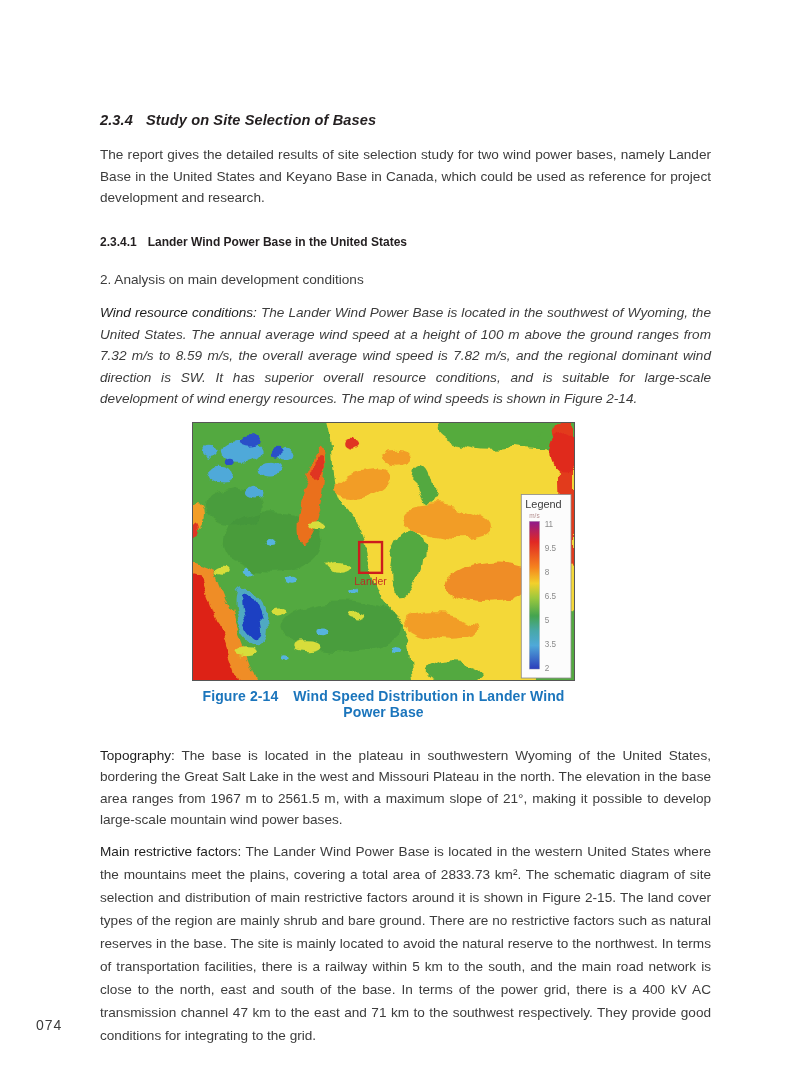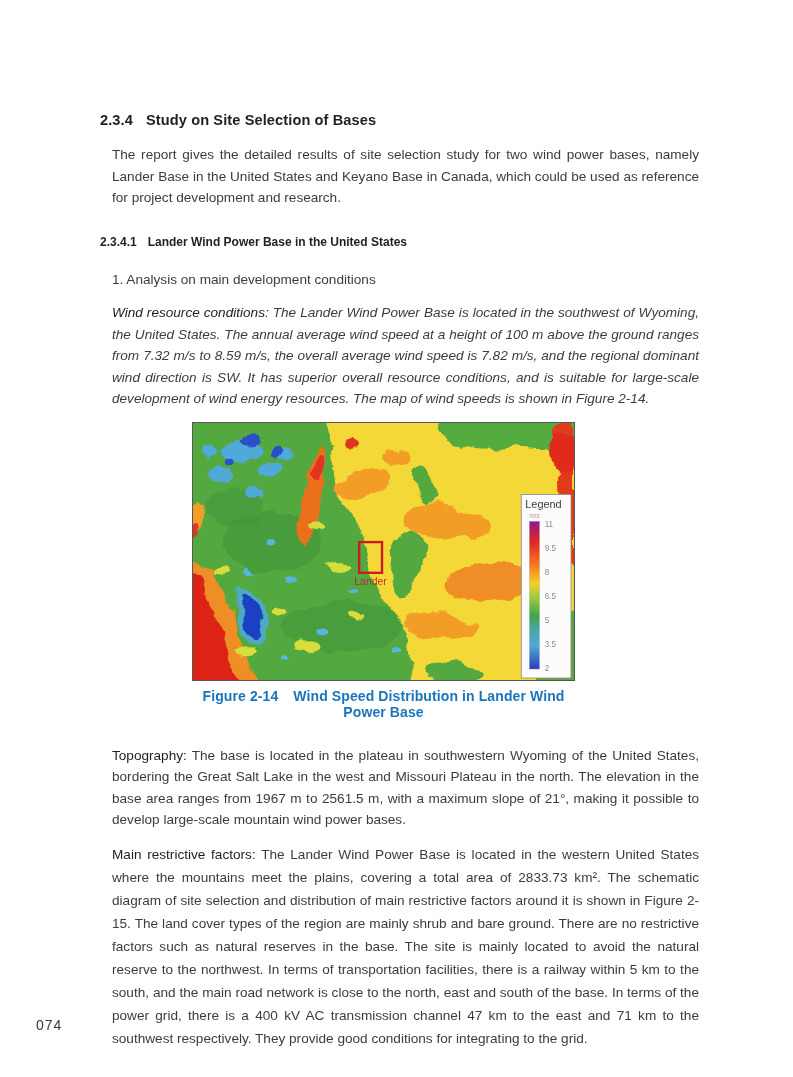--- a/index.html
+++ b/index.html
@@ -1,25 +1,25 @@
 <!DOCTYPE html>
 <html><head>
 <meta charset="utf-8">
 <style>
   html,body{margin:0;padding:0;background:#ffffff;}
   .page{
     position:relative;width:793px;height:1077px;background:#ffffff;overflow:hidden;
     font-family:"Liberation Sans",sans-serif;color:#3c3c3c;
   }
   .content{position:absolute;left:100px;top:112px;width:611px;}
-  h1.section-heading{font-size:14.6px;font-weight:bold;color:#231f20;margin:0;letter-spacing:.1px;}
+  h1.section-heading{font-size:14.6px;font-weight:bold;color:#231f20;margin:0;letter-spacing:.1px;font-style:italic;}
   .heading-num{margin-right:13px;}
   h2.subsection-heading{font-size:12px;font-weight:bold;color:#231f20;margin:26px 0 0 0;}
   .subheading-num{margin-right:11px;}
-  p.body{font-size:13.6px;line-height:21.5px;color:#3c3c3c;text-align:justify;margin:12px;}
+  p.body{font-size:13.6px;line-height:21.5px;color:#3c3c3c;text-align:justify;margin:0;}
   p.intro{margin-top:16px;}
   p.list-heading{margin-top:20px;text-align:left;}
   p.wind{margin-top:12px;font-style:italic;}
   p.topo{margin-top:25px;}
   p.restrict{margin-top:9px;line-height:23px;}
   .lead{color:#1e1e1e;}
   figure.map-figure{margin:12px 0 0 92px;width:383px;padding:0;}
   .map-wrap{width:383px;height:259px;position:relative;border:1px solid #565656;box-sizing:border-box;background:#53a93f;}
   .map-wrap svg{display:block;width:100%;height:100%;}
   figcaption{margin-top:7px;text-align:center;font-size:14px;font-weight:bold;color:#1b75bc;letter-spacing:.1px;}
@@ -35,21 +35,21 @@
     <h1 class="section-heading">
       <span class="heading-num">2.3.4</span><span>Study on Site Selection of Bases</span>
     </h1>
 
     <p class="body intro">The report gives the detailed results of site selection study for two wind power bases, namely Lander Base in the United States and Keyano Base in Canada, which could be used as reference for project development and research.</p>
 
     <h2 class="subsection-heading">
       <span class="subheading-num">2.3.4.1</span><span>Lander Wind Power Base in the United States</span>
     </h2>
 
-    <p class="body list-heading">1. Analysis on main development conditions</p>
+    <p class="body list-heading">2. Analysis on main development conditions</p>
 
     <p class="body wind"><span class="lead">Wind resource conditions:</span><span> The Lander Wind Power Base is located in the southwest of Wyoming, the United States. The annual average wind speed at a height of 100 m above the ground ranges from 7.32 m/s to 8.59 m/s, the overall average wind speed is 7.82 m/s, and the regional dominant wind direction is SW. It has superior overall resource conditions, and is suitable for large-scale development of wind energy resources. The map of wind speeds is shown in Figure 2-14.</span></p>
 
     <figure class="map-figure">
       <div class="map-wrap">
         <svg viewBox="0 0 383 259" preserveAspectRatio="none">
           <defs>
             <linearGradient id="cb" x1="0" y1="0" x2="0" y2="1">
               <stop offset="0" stop-color="#8f1a8d"></stop>
               <stop offset="0.14" stop-color="#e12823"></stop>

